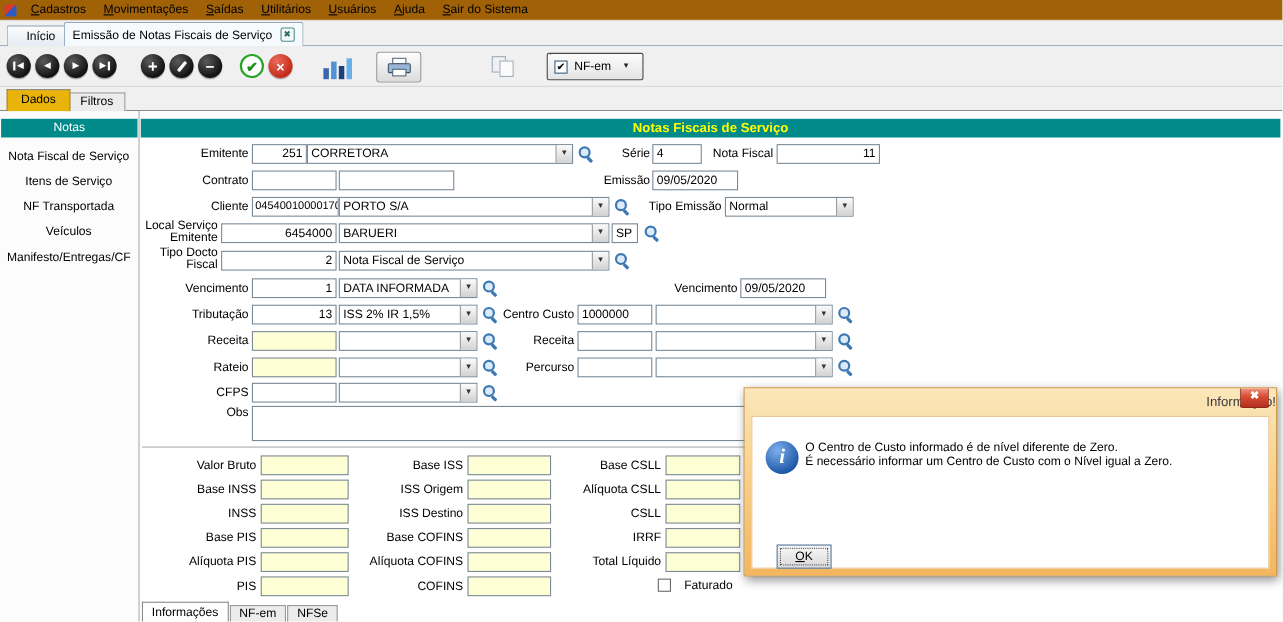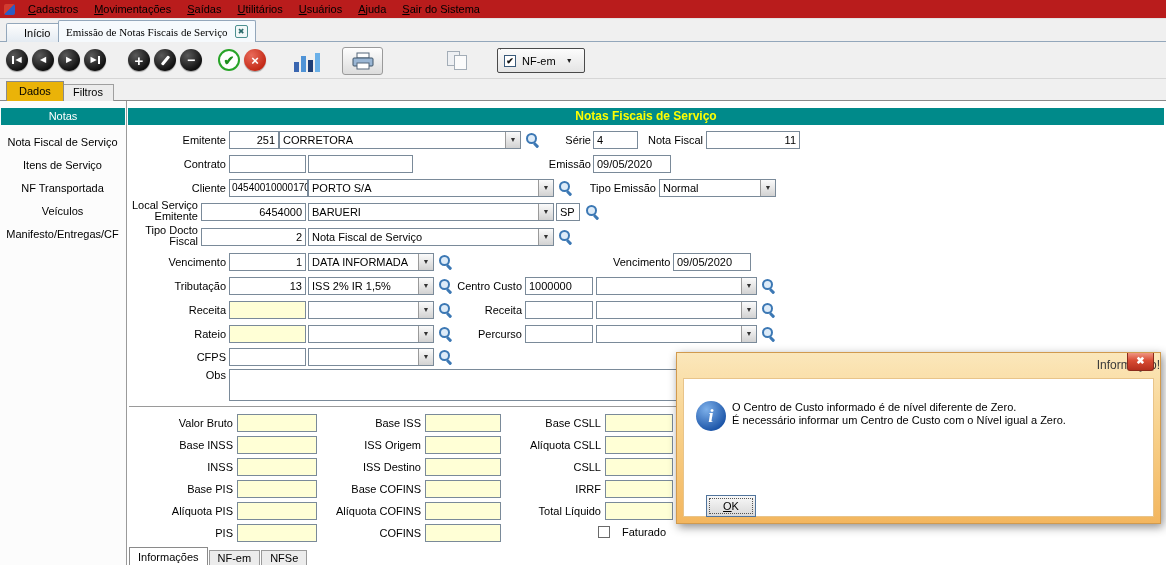--- a/index.html
+++ b/index.html
@@ -1,28 +1,28 @@
 <!DOCTYPE html>
 <html><head>
 <meta charset="utf-8">
 <style>
   * { margin:0; padding:0; box-sizing:border-box; }
   html,body { width:1166px; height:565px; overflow:hidden; }
   body { position:relative; background:#f0f0f0; font-family:"Liberation Sans", sans-serif; font-size:11px; color:#000; }
 
   
-  .menubar { position:absolute; left:0; top:0; width:1166px; height:19px; background:#b91c1c; display:flex; align-items:center; border-bottom:1px solid #e3e3e3; }
+  .menubar { position:absolute; left:0; top:0; width:1166px; height:19px; background:#a16207; display:flex; align-items:center; border-bottom:1px solid #e3e3e3; }
   .app-icon { width:11px; height:11px; margin:0 5px 0 4px; border-radius:2px; background:linear-gradient(135deg,#d23b30 50%,#2d5bc0 50%); }
   .menu-item { display:inline-block; padding:0 8px; line-height:18px; cursor:default; }
   .menu-item::first-letter { text-decoration:underline; }
 
   
   .tabbar { position:absolute; left:0; top:19px; width:1166px; height:23px; background:#f0f0f0; border-bottom:1px solid #93a7bb; }
   .tab-home { position:absolute; left:6px; top:4px; height:19px; line-height:18px; padding:0 17px; background:linear-gradient(#fdfdfd,#e4ebf2); border:1px solid #93a7bb; border-bottom:none; border-radius:2px 2px 0 0; }
-  .tab-active { position:absolute; left:58px; top:1px; height:22px; line-height:20px; padding:0 7px; background:#f6fafd; border:1px solid #93a7bb; border-bottom:none; border-radius:2px 2px 0 0; display:flex; align-items:center;font-family:Liberation Serif, serif; }
+  .tab-active { position:absolute; left:58px; top:1px; height:22px; line-height:20px; padding:0 7px; background:#f6fafd; border:1px solid #93a7bb; border-bottom:none; border-radius:2px 2px 0 0; display:flex; align-items:center; }
   .tab-close { width:13px; height:13px; margin-left:7px; border:1px solid #4d9090; border-radius:2px; background:#f2f8f8; color:#2a6a6a; font-size:8px; line-height:11px; text-align:center; }
 
   
   .toolbar { position:absolute; left:0; top:42px; width:1166px; height:37px; background:#f0f0f0; border-bottom:1px solid #d6d6d6; }
   .circ { position:absolute; top:7px; width:22px; height:22px; border-radius:50%; background:radial-gradient(circle at 35% 30%, #5a5a5a, #101010 72%); color:#fff; display:flex; align-items:center; justify-content:center; box-shadow:0 1px 1px rgba(0,0,0,.35); }
   .circ .tri { font-size:8px; line-height:1; }
   .circ .vbar { display:inline-block; width:2px; height:8px; background:#fff; }
   .circ .vbar.l { margin-right:1px; } .circ .vbar.r { margin-left:1px; }
   .circ.plus { font-size:15px; font-weight:bold; line-height:1; }
   .circ.minus { font-size:14px; font-weight:bold; line-height:1; }

